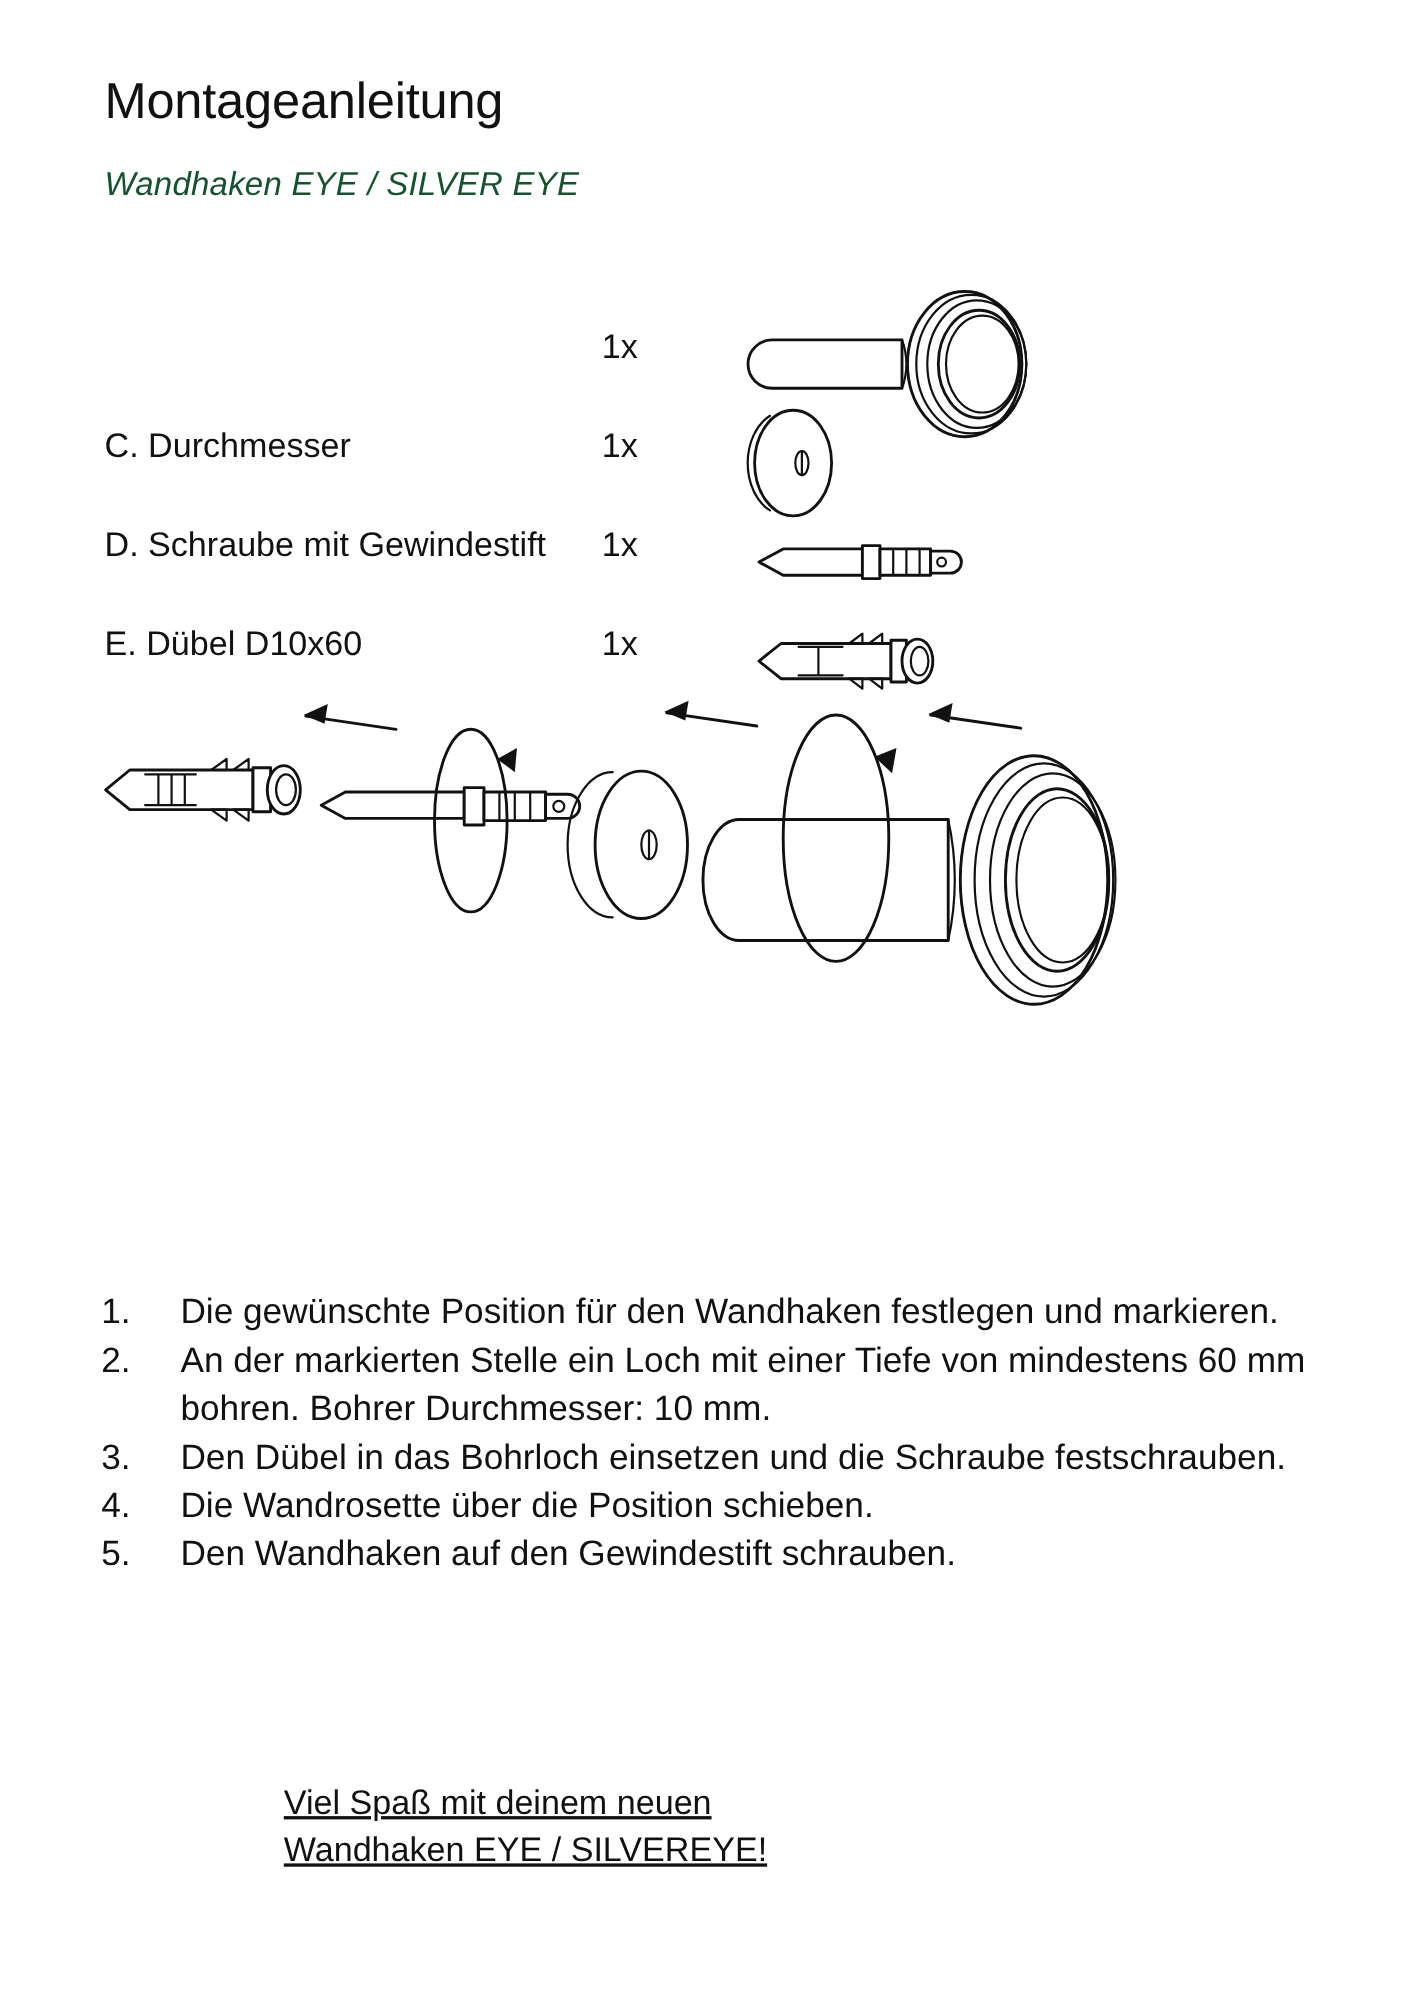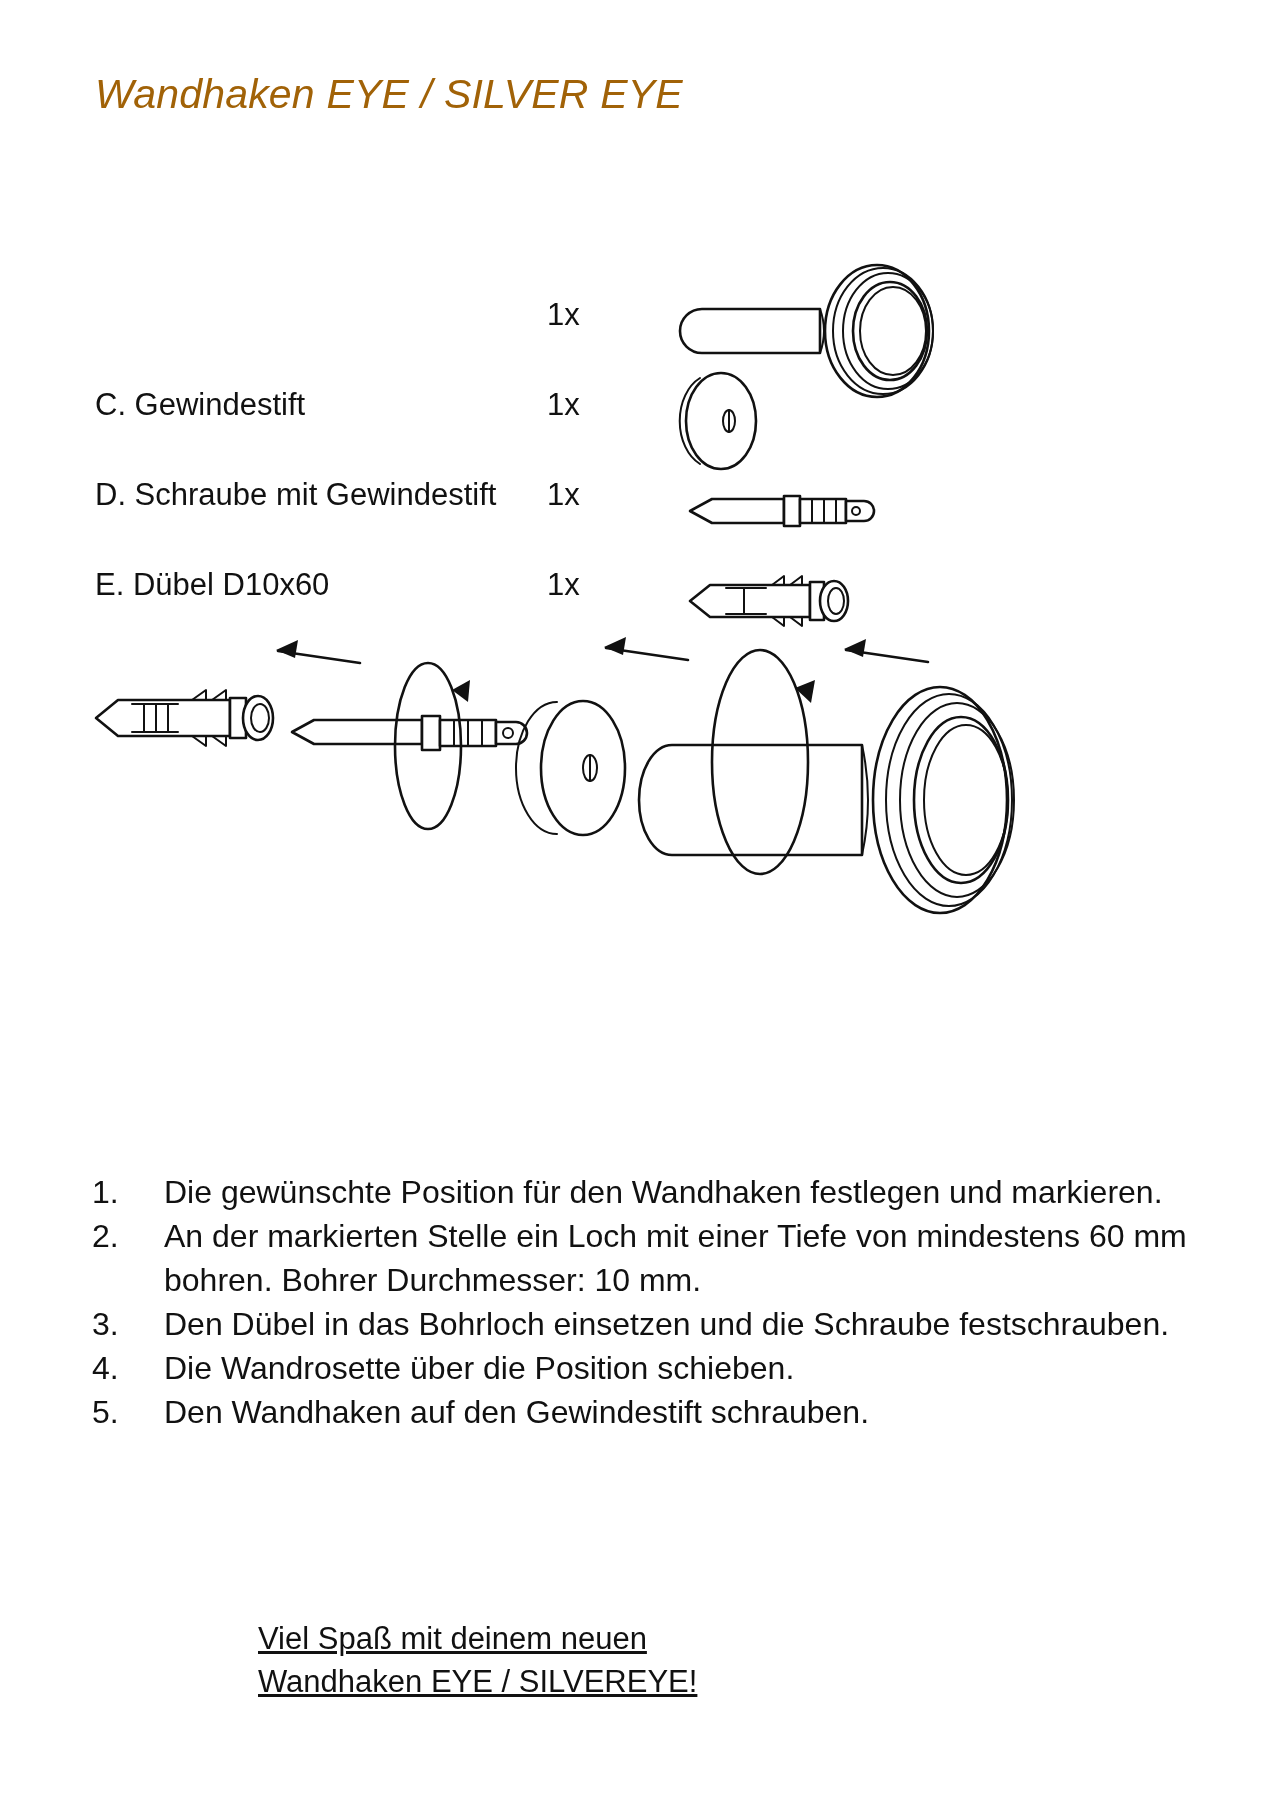--- a/index.html
+++ b/index.html
@@ -25,28 +25,28 @@
   }
   #doc-title {
     font-size: 46px;
     line-height: 58px;
     font-weight: 400;
     letter-spacing: -0.2px;
     color: #111;
     white-space: nowrap;
   }
   #doc-subtitle {
-    font-size: 41px;
+    font-size: 30px;
     line-height: 56px;
     font-style: italic;
     font-weight: 400;
     letter-spacing: 0.2px;
-    color: #a16207;
+    color: #14532d;
     white-space: nowrap;
-    margin-top: 4px;
+    margin-top: 20px;
   }
 
   
   #parts-list {
     position: absolute;
     left: 95px;
     top: 282px;
     width: 1090px;
   }
   .part-row {
@@ -132,20 +132,21 @@
   .ln { fill: none; stroke: #111111; stroke-width: 2.6; stroke-linecap: round; stroke-linejoin: round; }
   .ln-thin { fill: none; stroke: #111111; stroke-width: 2; stroke-linecap: round; stroke-linejoin: round; }
   .ln-fill { fill: #ffffff; stroke: #111111; stroke-width: 2.6; stroke-linejoin: round; stroke-linecap: round; }
   .ln-fill-thin { fill: #ffffff; stroke: #111111; stroke-width: 2; stroke-linejoin: round; stroke-linecap: round; }
   .arrow { fill: #111111; stroke: none; }
 </style>
 </head>
 <body>
 
 <div id="header">
+  <div id="doc-title">Montageanleitung</div>
   <div id="doc-subtitle">Wandhaken EYE / SILVER EYE</div>
 </div>
 
 <div id="parts-list">
 
   <div class="part-row">
     <div class="part-qty">1x</div>
     <div class="part-art">
       <svg width="560" height="140" viewBox="0 0 560 140">
 
@@ -156,21 +157,21 @@
         <ellipse class="ln-thin" cx="298" cy="71" rx="45" ry="58"></ellipse>
         <ellipse class="ln" cx="300" cy="71" rx="37" ry="49"></ellipse>
         <ellipse class="ln-thin" cx="303" cy="71" rx="33" ry="44"></ellipse>
 
         <path class="ln-thin" d="M230 49 q8 22 0 44"></path>
       </svg>
     </div>
   </div>
 
   <div class="part-row">
-    <div class="part-label">C. Gewindestift</div>
+    <div class="part-label">C. Durchmesser</div>
     <div class="part-qty">1x</div>
     <div class="part-art">
       <svg width="560" height="140" viewBox="0 0 560 140">
         <ellipse class="ln-fill" cx="131" cy="71" rx="35" ry="48"></ellipse>
         <path class="ln-thin" d="M110 28 a34 47 0 0 0 0 86"></path>
         <ellipse class="ln-fill-thin" cx="139" cy="71" rx="6" ry="11"></ellipse>
         <path class="ln-thin" d="M139 60 v22"></path>
       </svg>
     </div>
   </div>

